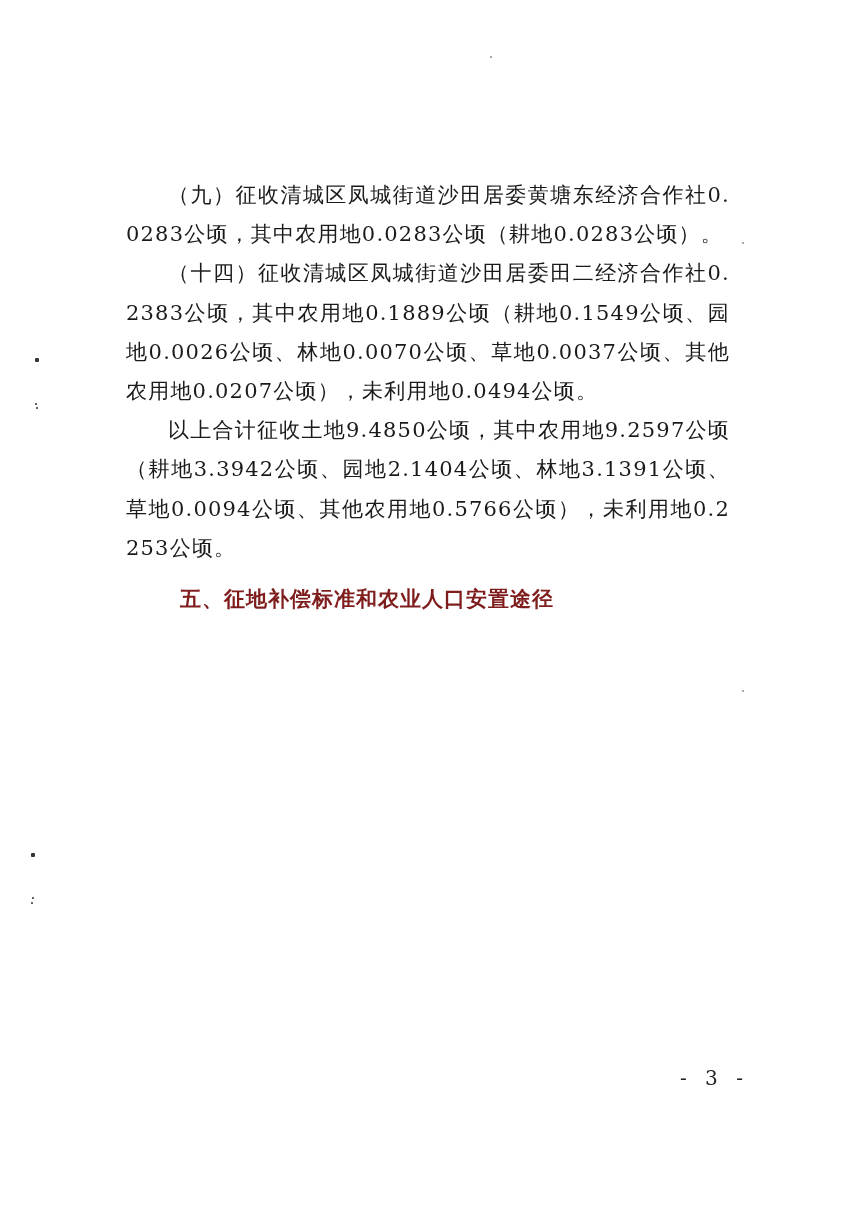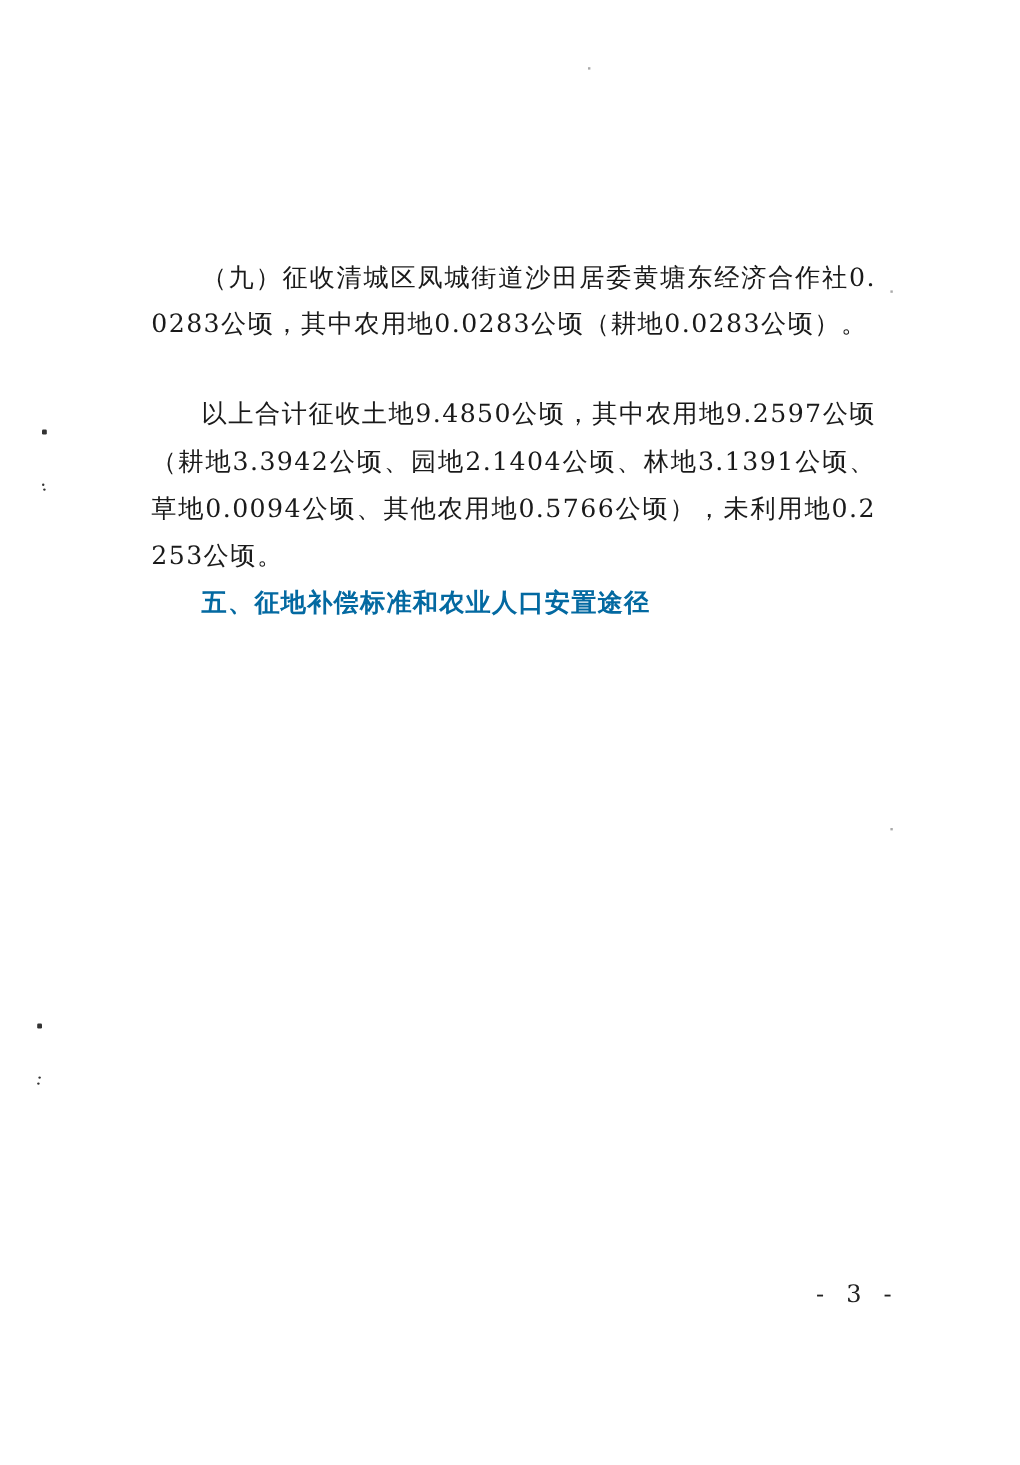--- a/index.html
+++ b/index.html
@@ -2,24 +2,24 @@
 <html><head>
 <meta charset="utf-8">
 <style>
   html, body { margin: 0; padding: 0; background: #ffffff; }
   body { width: 850px; height: 1221px; position: relative; overflow: hidden;
          font-family: "DejaVu Serif", "Liberation Serif", serif; color: #1a1a1a; }
   .page { position: absolute; left: 0; top: 0; width: 850px; height: 1221px; }
   .content { position: absolute; left: 126px; top: 176px; width: 604px; }
   .para { margin: 0; font-size: 21px; line-height: 39.2px; letter-spacing: 1.2px;
           text-align: justify; text-align-last: left; word-break: break-all; }
-  .para.indent { text-indent: 42px; margin-top: 36px; }
-  .heading { margin: 0; font-family: "DejaVu Sans", "Liberation Sans", sans-serif;
+  .para.indent { text-indent: 42px; }
+  .heading { margin: 12px; font-family: "DejaVu Sans", "Liberation Sans", sans-serif;
              font-weight: bold; font-size: 21px; line-height: 39.2px; text-indent: 42px;
-             letter-spacing: 1px; color: #0369a1; }
+             letter-spacing: 1px; color: #7f1d1d; }
   .page-number { position: absolute; left: 680px; top: 1066px; font-size: 20px;
                  letter-spacing: 6px; color: #222; }
   .scan-mark { position: absolute; width: 4px; height: 4px; background: #333; border-radius: 1px; }
   .scan-mark.small { width: 2px; height: 2px; }
   .scan-dot { position: absolute; width: 2px; height: 2px; background: #aaa; }
 </style>
 </head>
 <body>
 
 <div class="page">
@@ -29,18 +29,19 @@
   <div class="scan-mark small" style="left:36px; top:407px;"></div>
   <div class="scan-mark" style="left:31px; top:853px;"></div>
   <div class="scan-mark small" style="left:32px; top:897px;"></div>
   <div class="scan-mark small" style="left:31px; top:902px;"></div>
   <div class="scan-dot" style="left:490px; top:56px;"></div>
   <div class="scan-dot" style="left:742px; top:242px;"></div>
   <div class="scan-dot" style="left:742px; top:690px;"></div>
 
   <div class="content">
     <p class="para indent">（九）征收清城区凤城街道沙田居委黄塘东经济合作社0.0283公顷，其中农用地0.0283公顷（耕地0.0283公顷）。</p>
+    <p class="para indent">（十四）征收清城区凤城街道沙田居委田二经济合作社0.2383公顷，其中农用地0.1889公顷（耕地0.1549公顷、园地0.0026公顷、林地0.0070公顷、草地0.0037公顷、其他农用地0.0207公顷），未利用地0.0494公顷。</p>
     <p class="para indent">以上合计征收土地9.4850公顷，其中农用地9.2597公顷（耕地3.3942公顷、园地2.1404公顷、林地3.1391公顷、草地0.0094公顷、其他农用地0.5766公顷），未利用地0.2253公顷。</p>
     <h2 class="heading">五、征地补偿标准和农业人口安置途径</h2>
   </div>
 
   <div class="page-number">- 3 -</div>
 </div>
 
 </body></html>

